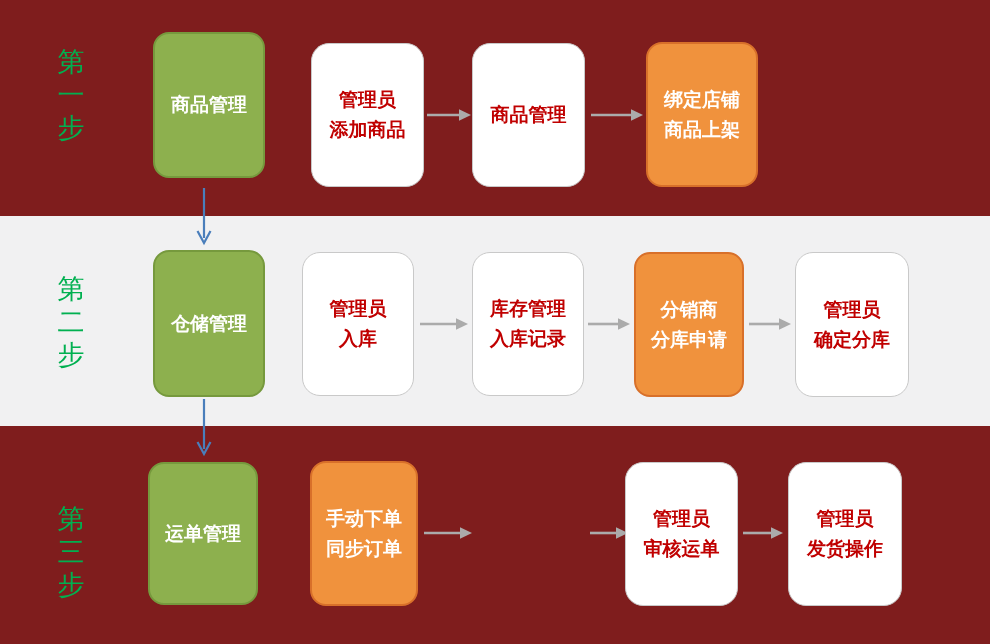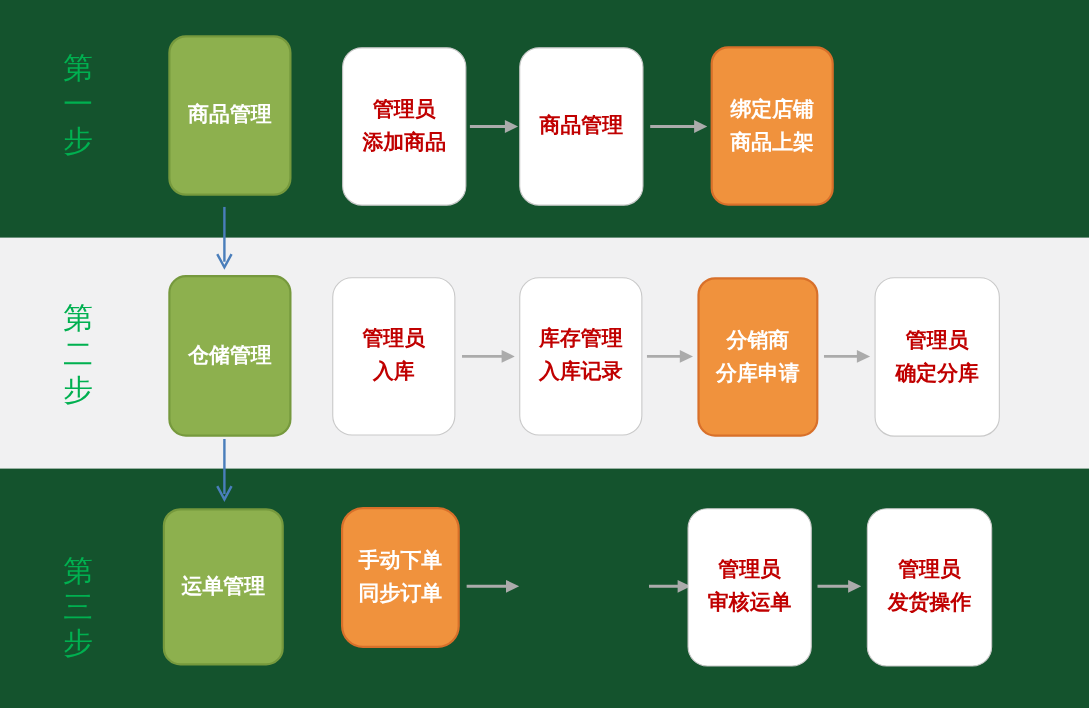--- a/index.html
+++ b/index.html
@@ -10,21 +10,21 @@
     --white-box-fill:#FFFFFF;
     --white-box-border:#C9C9C9;
     --red-text:#C00000;
     --step-label-green:#00B050;
     --band-gray:#F1F1F2;
     --arrow-gray:#ABABAB;
     --arrow-blue:#4A7EBB;
   }
   html,body{margin:0;padding:0;background:#fff;}
   .canvas{
-    position:relative;width:990px;height:644px;background:#14532d;overflow:hidden;
+    position:relative;width:990px;height:644px;background:#7f1d1d;overflow:hidden;
     font-family:"Liberation Sans",sans-serif;
   }
   .band{position:absolute;left:0;top:216px;width:990px;height:210px;background:var(--band-gray);}
   .step-label{
     position:absolute;width:34px;color:var(--step-label-green);
     font-size:27px;line-height:33px;text-align:center;
     word-break:break-all;white-space:normal;
   }
   .node{
     position:absolute;display:flex;align-items:center;justify-content:center;
@@ -140,21 +140,21 @@
     <line x1="8" y1="0" x2="8" y2="50"></line>
       <polyline points="1.5,43 8,55 14.5,43"></polyline>
   </svg>
 
   <div class="step-label" style="left:54px;top:503px;">第三步</div>
 
   <div class="node green" style="left:148px;top:462px;width:110px;height:143px;">
     <span class="node-text">运单管理</span>
   </div>
 
-  <div class="node orange" style="left:310px;top:461px;width:108px;height:128px;border-radius:20px;">
+  <div class="node orange" style="left:310px;top:461px;width:108px;height:145px;">
     <span class="node-text">手动下单
 同步订单</span>
   </div>
 
   <svg class="h-arrow" style="left:424px;top:526px;" width="48" height="14" viewBox="0 0 48 14">
     <line x1="0" y1="7" x2="37" y2="7"></line>
       <polygon points="36,1.2 48,7 36,12.8"></polygon>
   </svg>
 
 

